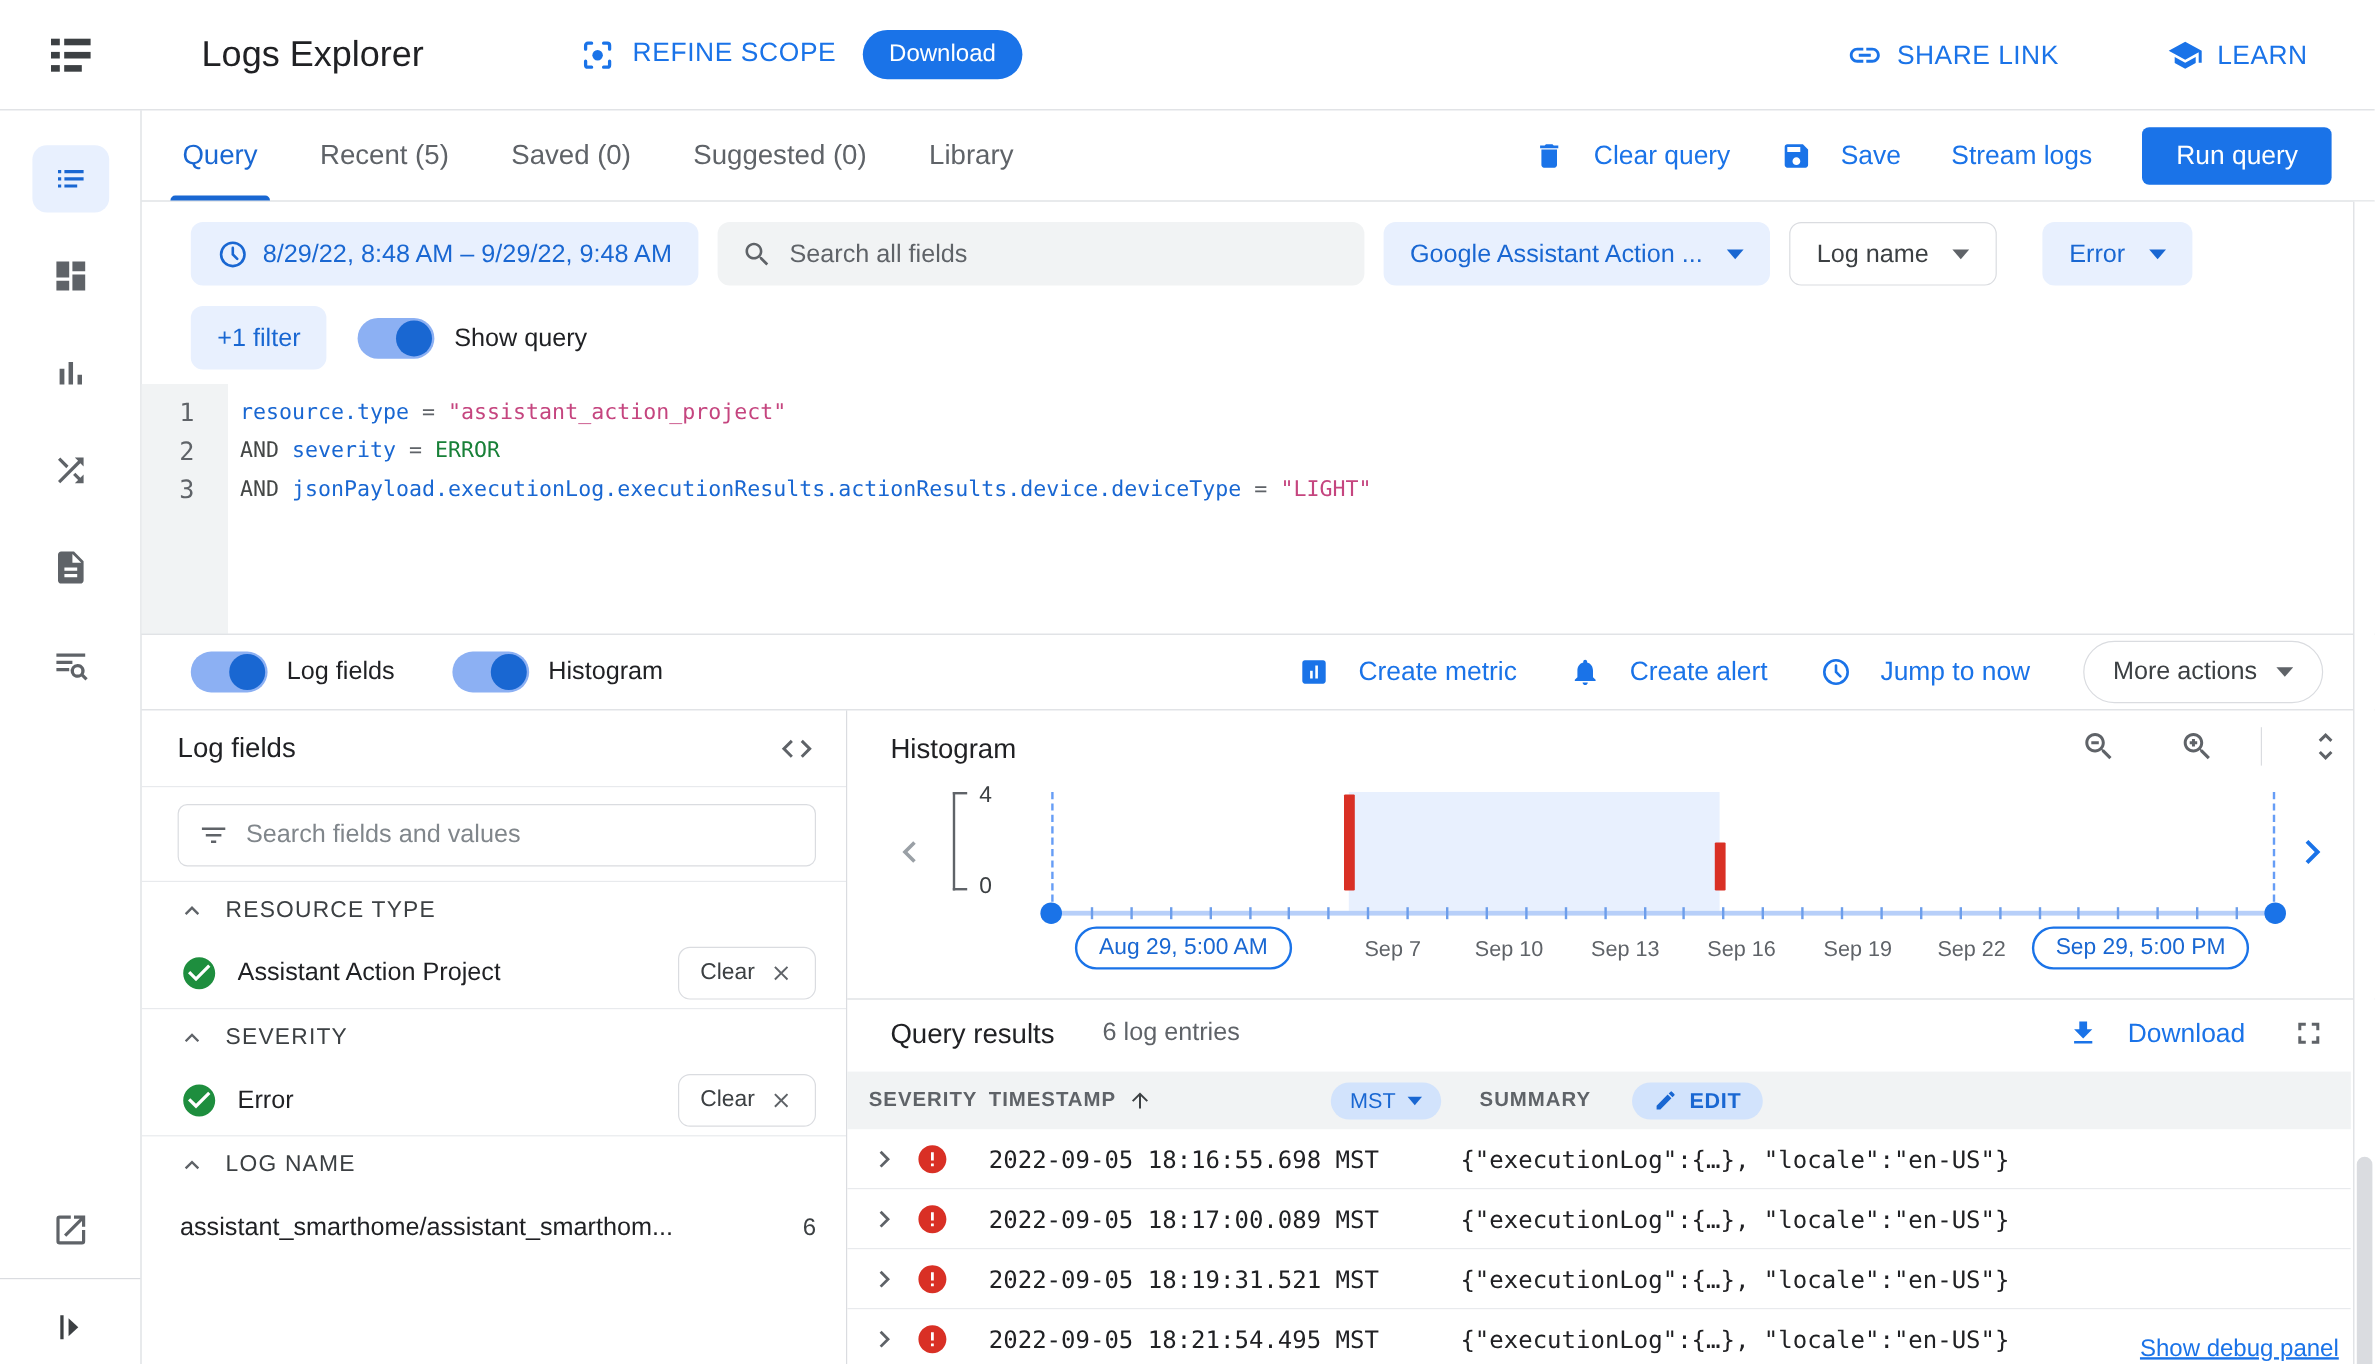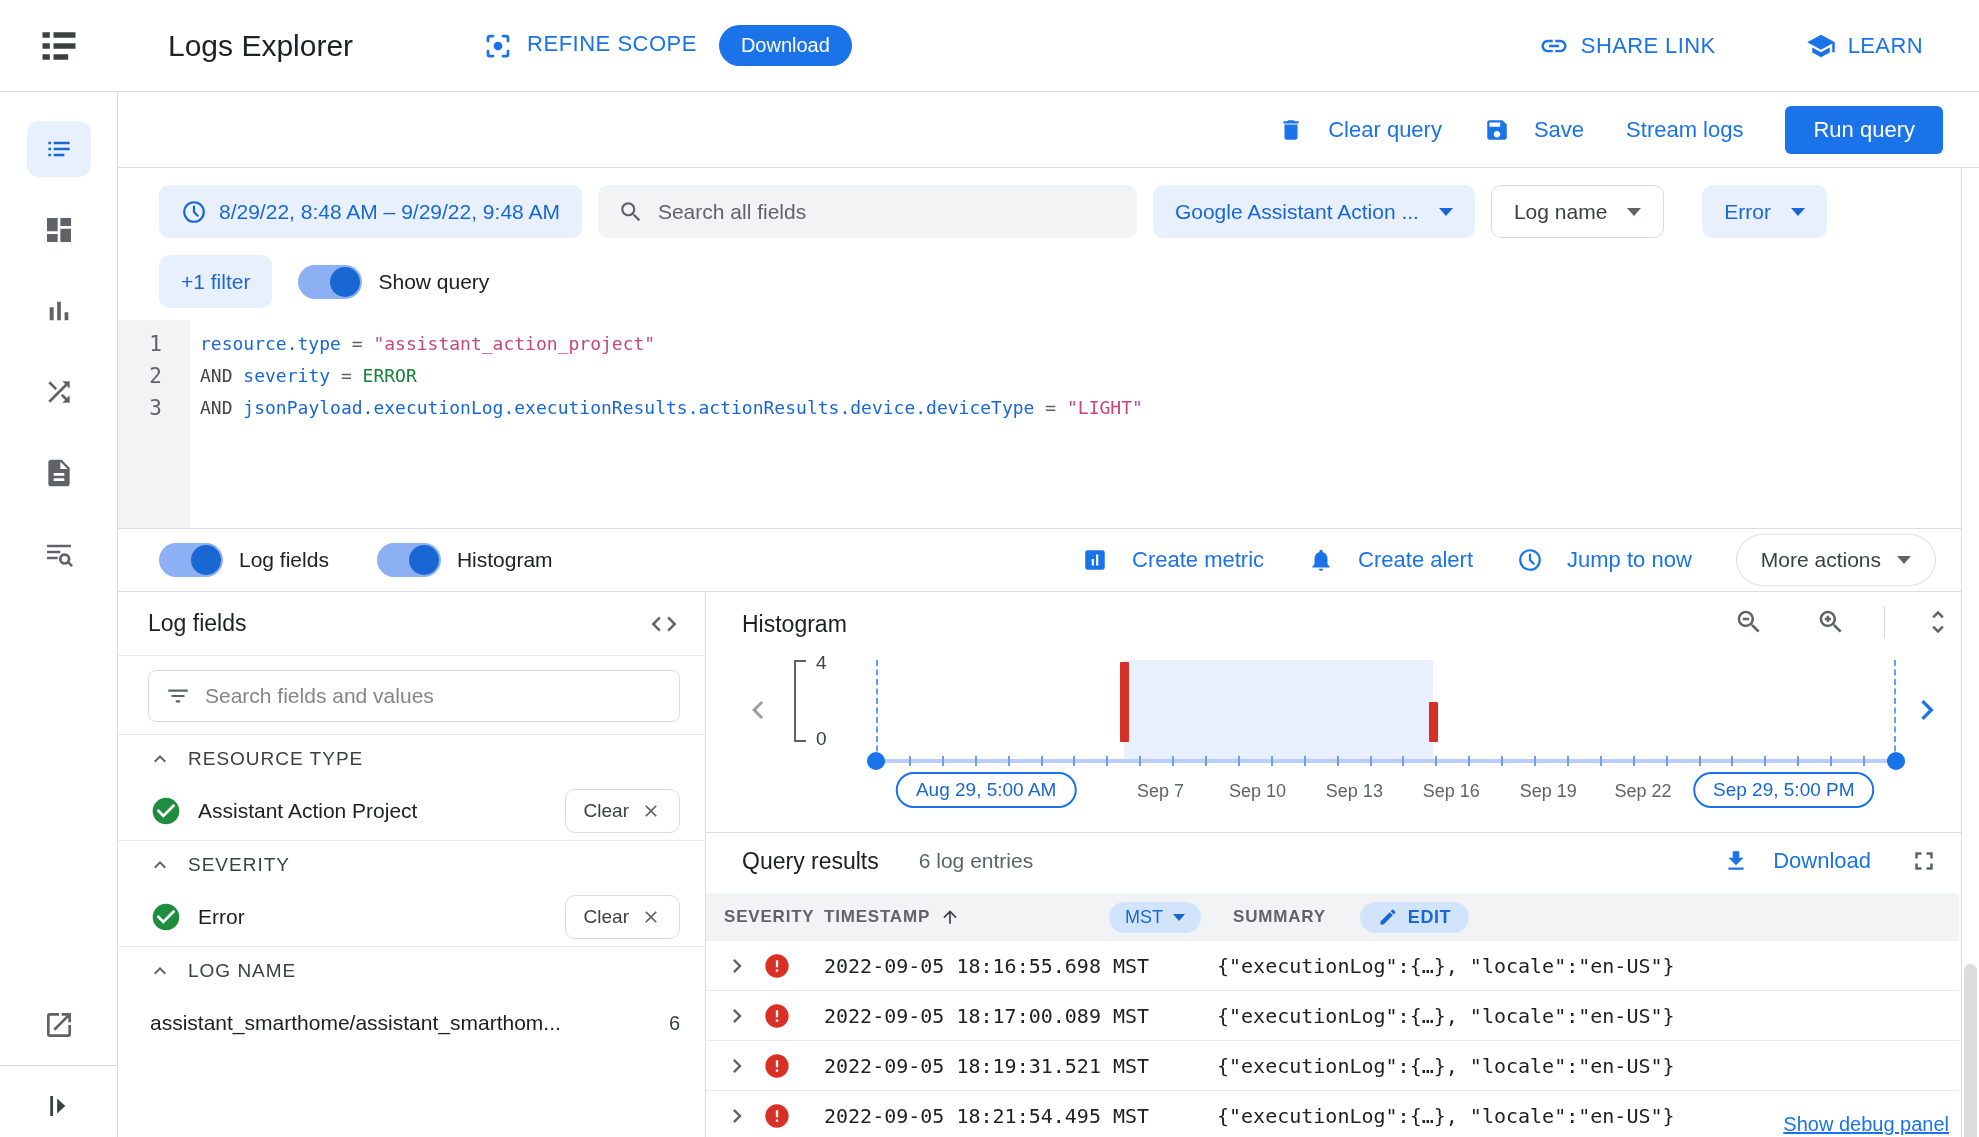--- a/index.html
+++ b/index.html
@@ -271,20 +271,37 @@
                 <path d="M5 4h2.2v16H5z"></path>
                 <path d="m10.5 6 6.5 6-6.5 6V6z"></path>
               </svg>
           </span>
         </div>
       </div>
     </nav>
 
     <main class="main">
       <div class="tabbar">
+        <div class="tabs">
+            <div class="tab active">
+              <span class="tab-label">Query</span>
+            </div>
+            <div class="tab">
+              <span class="tab-label">Recent (5)</span>
+            </div>
+            <div class="tab">
+              <span class="tab-label">Saved (0)</span>
+            </div>
+            <div class="tab">
+              <span class="tab-label">Suggested (0)</span>
+            </div>
+            <div class="tab">
+              <span class="tab-label">Library</span>
+            </div>
+          </div>
         <div class="tab-actions">
           <button class="txt-btn">
             <span class="icon">
               <svg width="26" height="26" viewBox="0 0 24 24" fill="#1a73e8">
                   <path d="M6 19c0 1.1.9 2 2 2h8c1.1 0 2-.9 2-2V7H6v12zM19 4h-3.5l-1-1h-5l-1 1H5v2h14V4z"></path>
                 </svg>
             </span>
             <span>Clear query</span>
           </button>
           <button class="txt-btn">

